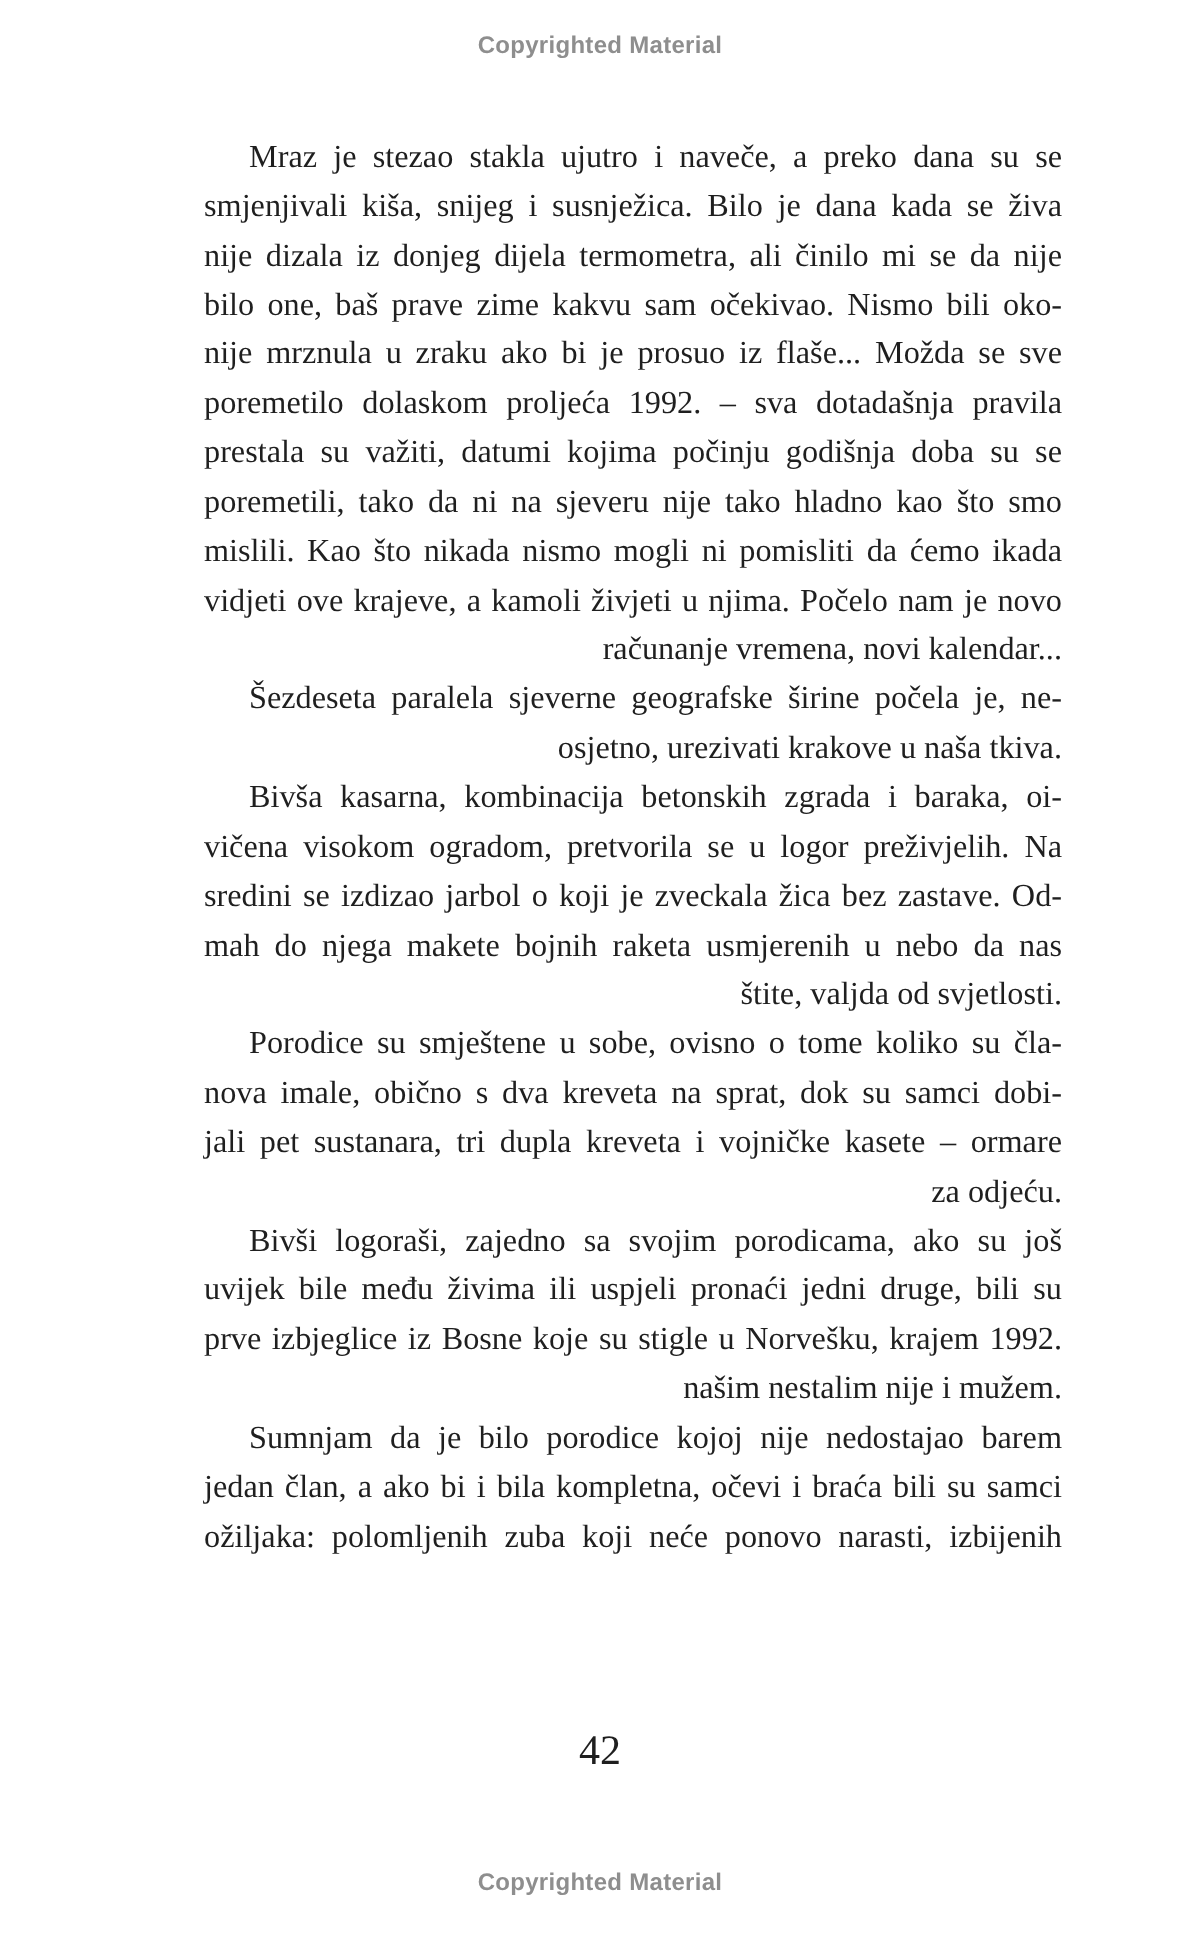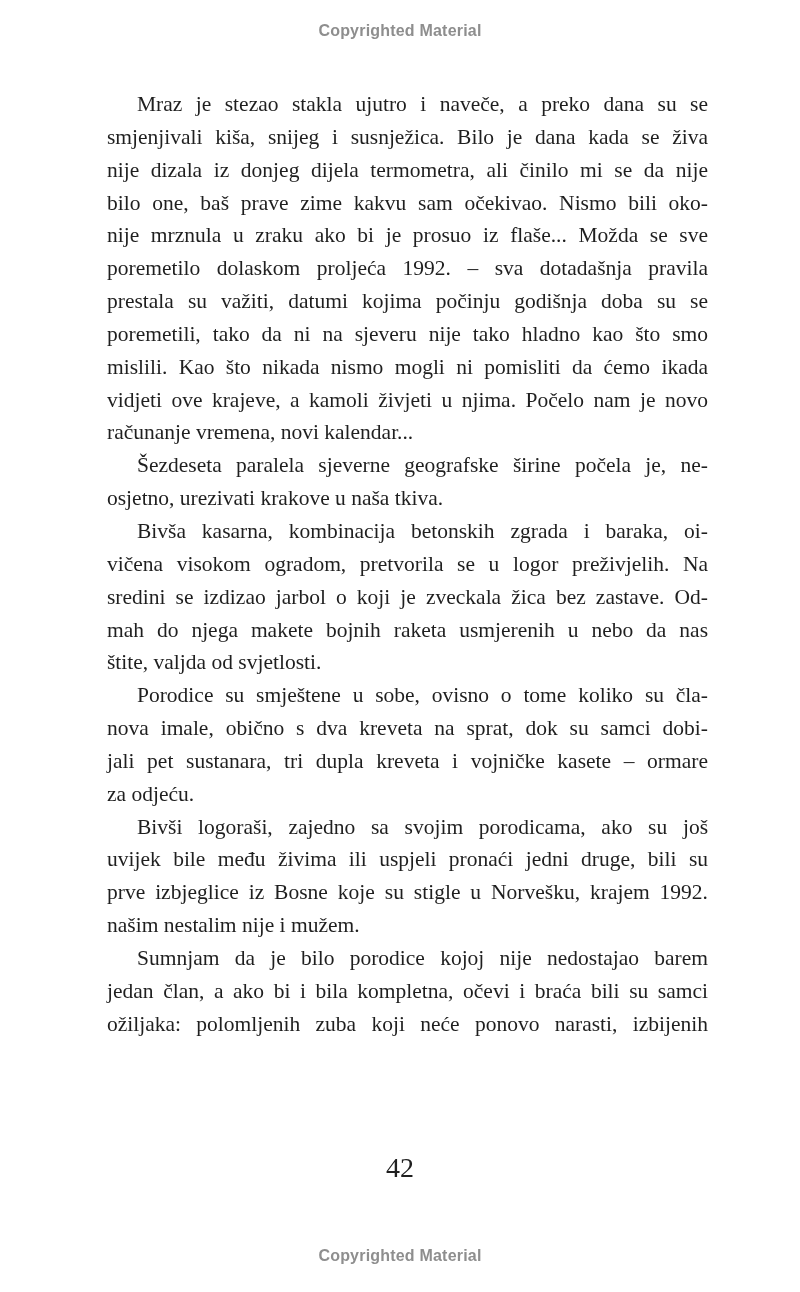--- a/index.html
+++ b/index.html
@@ -29,25 +29,26 @@
     position: absolute;
     left: 107px;
     top: 88px;
     width: 601px;
     font-size: 21.5px;
     color: #1f1f1f;
   }
   .line {
     height: 32.85px;
     line-height: 32.85px;
-    text-align: left;
+    text-align: right;
   }
   .line.just {
     text-align: justify;
     text-align-last: justify;
+    margin-left: 29px;
   }
   .line.indent { padding-left: 30px; }
   .page-number {
     position: absolute;
     left: 0;
     top: 1152px;
     width: 100%;
     text-align: center;
     font-family: "Liberation Serif", serif;
     font-size: 28px;

